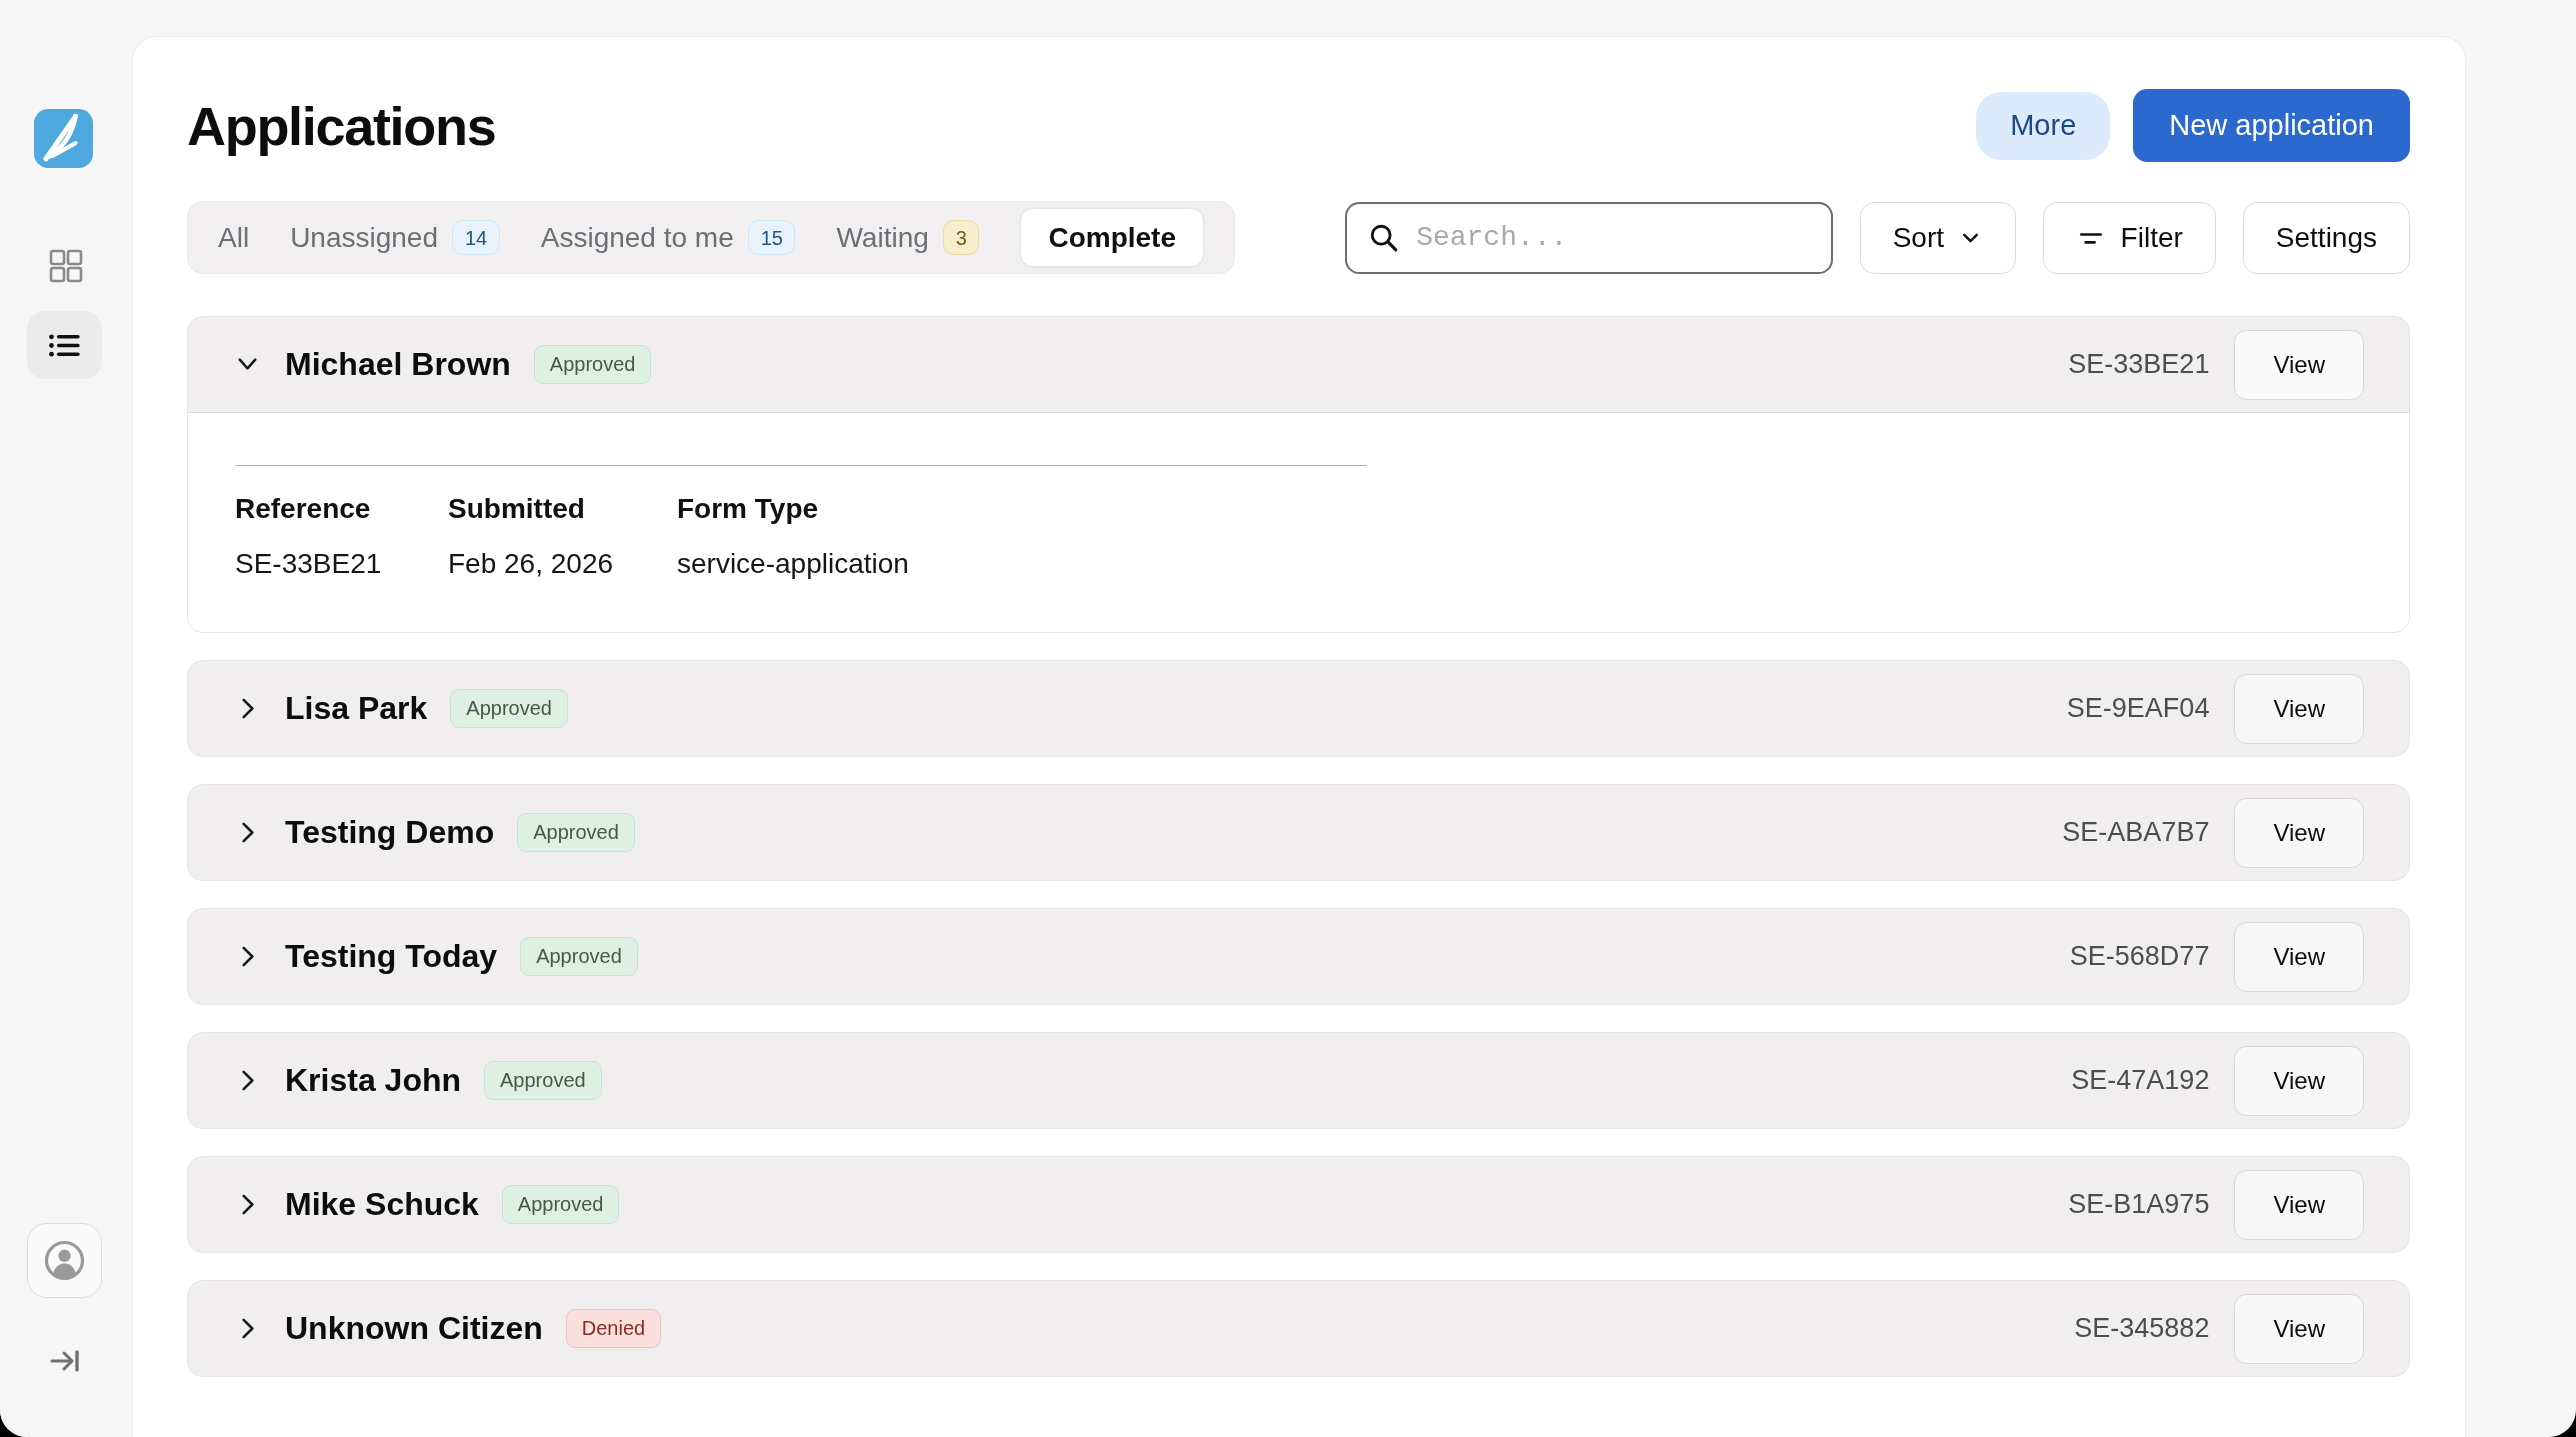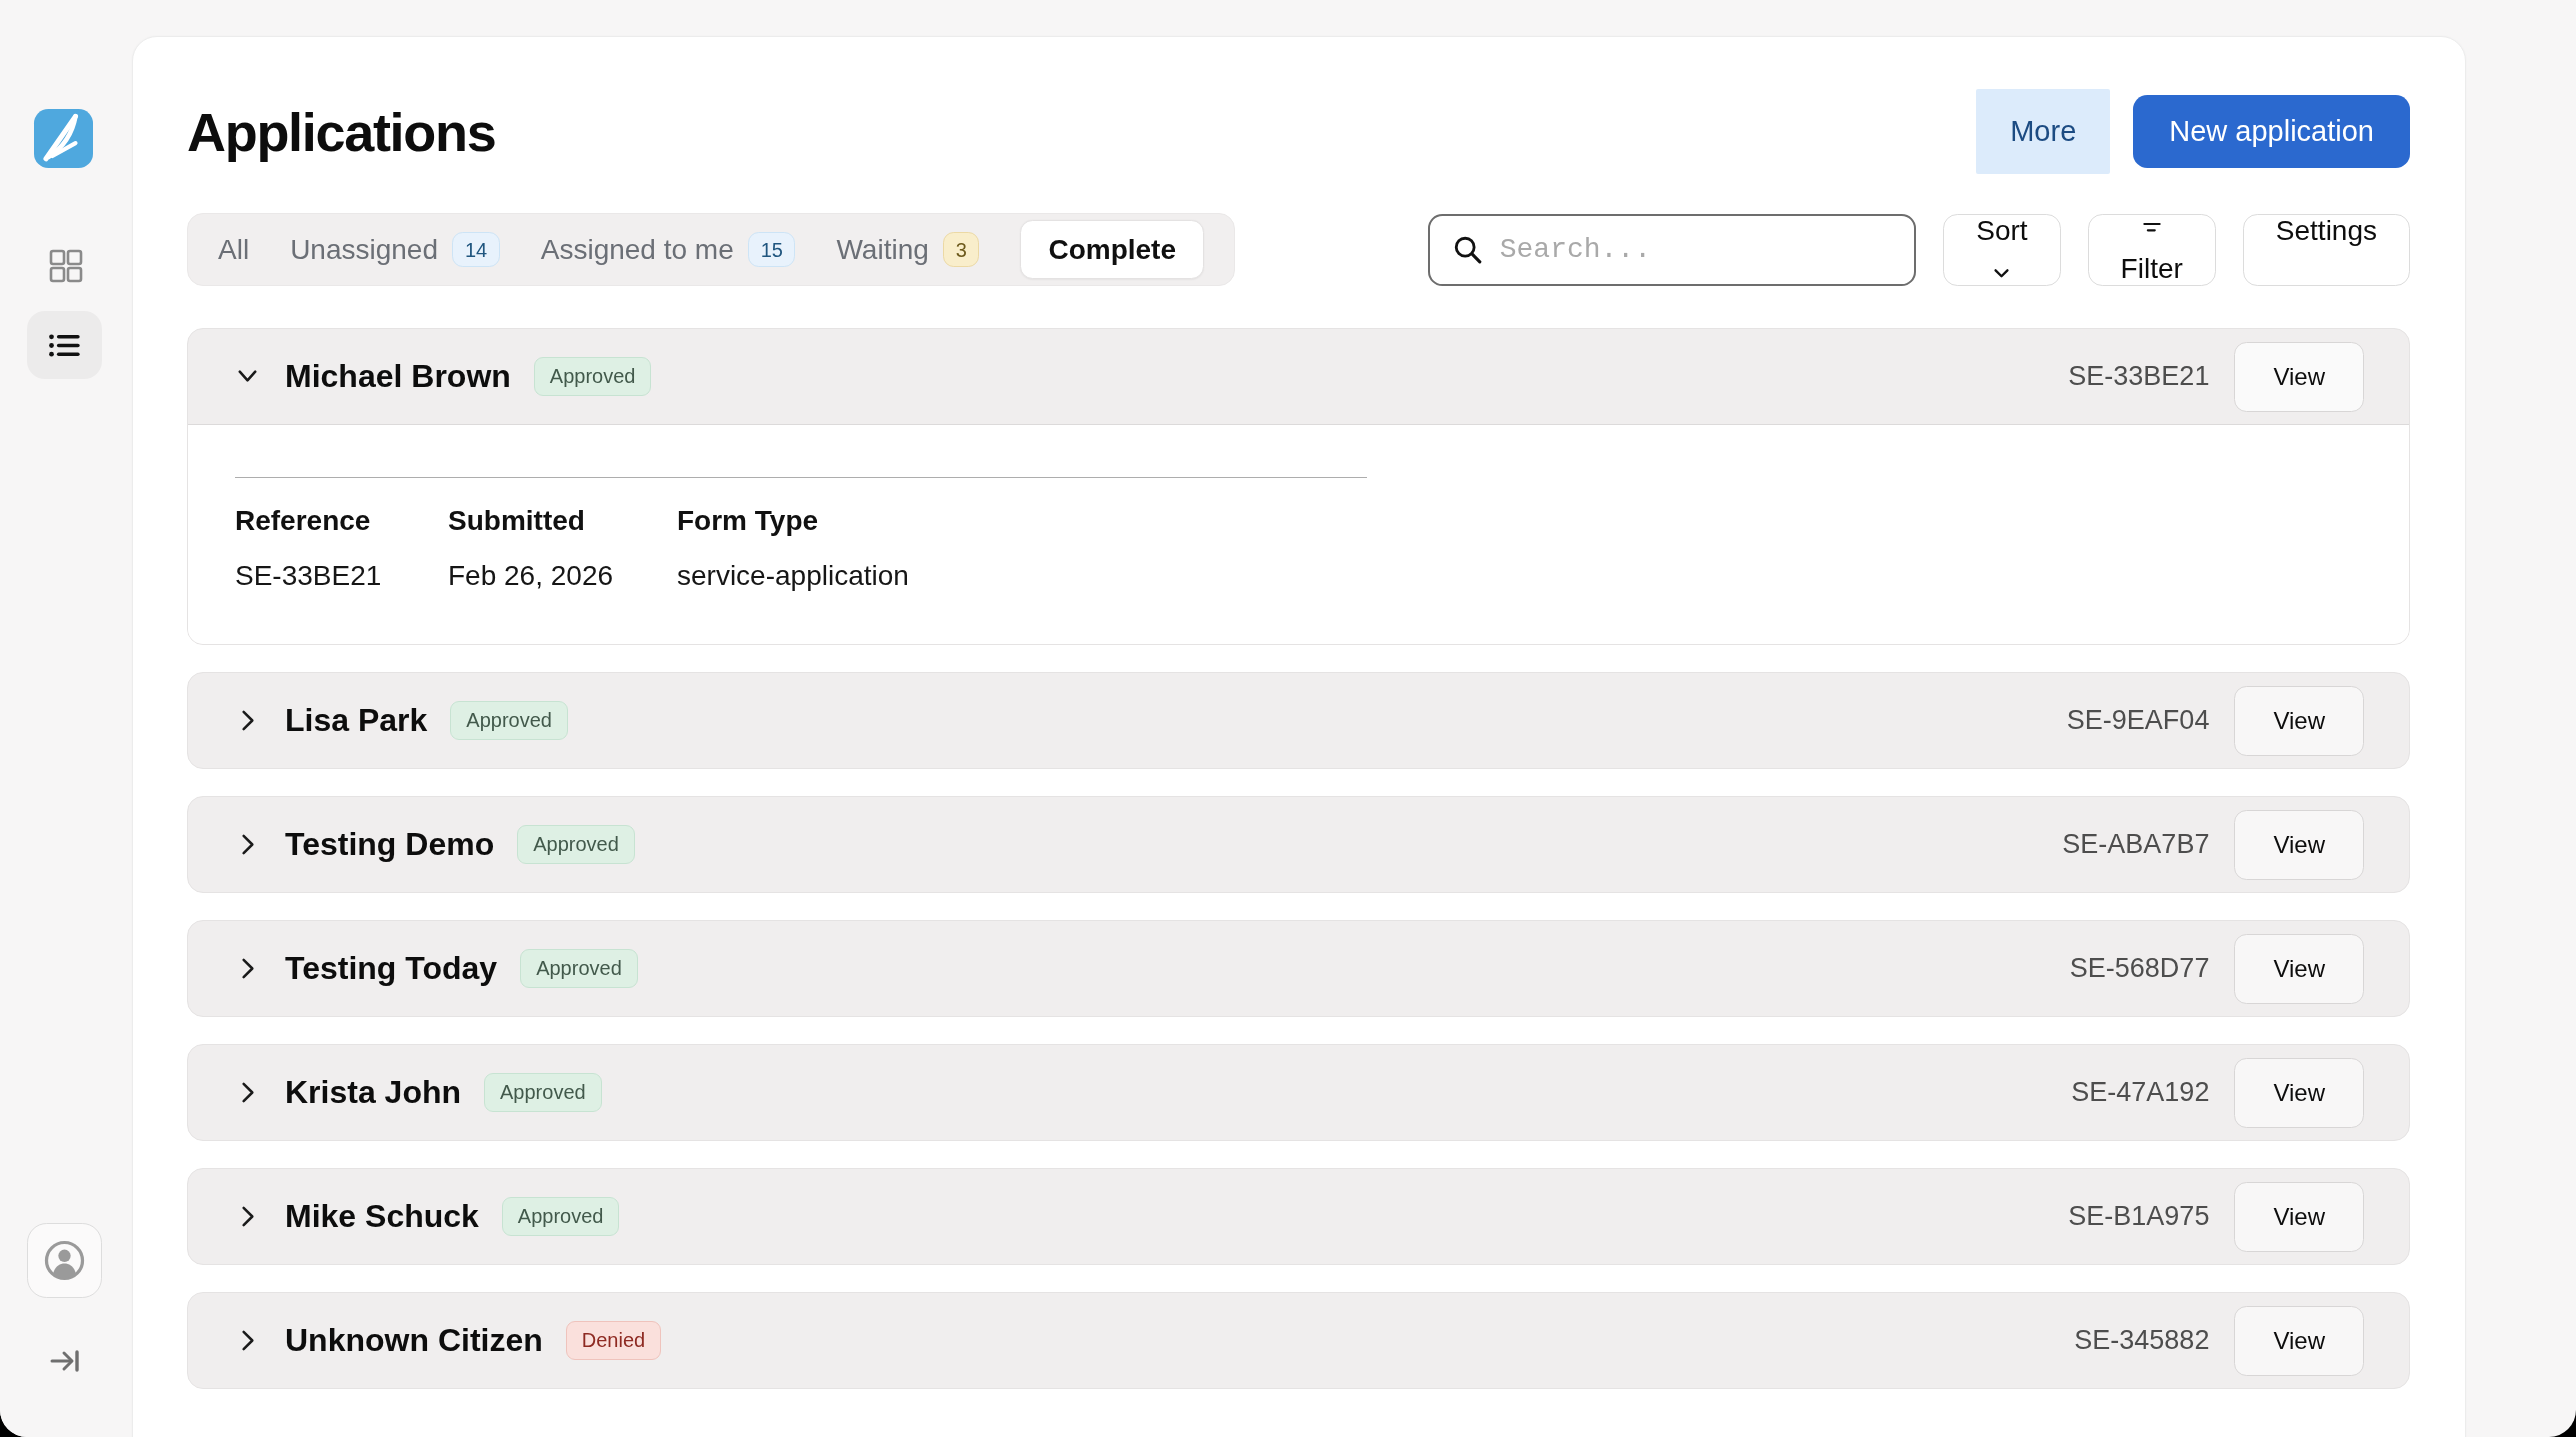--- a/index.html
+++ b/index.html
@@ -14,37 +14,37 @@
   .nav-list-wrap { position:absolute; left:27px; top:311px; width:75px; height:68px; border-radius:18px; background:#ecebeb; display:flex; align-items:center; justify-content:center; }
   .avatar-btn { position:absolute; left:27px; top:1223px; width:75px; height:75px; border-radius:19.7px; border:1.8px solid #ddd; background:#fbfafa; display:flex; align-items:center; justify-content:center; }
   .logout-btn { position:absolute; left:47px; top:1343px; width:36px; height:36px; display:flex; align-items:center; justify-content:center; }
 
   
   .card { position:absolute; left:132px; top:36px; width:2334px; height:1522px; background:#fff; border:0.9px solid #ececec; border-radius:25px; padding:52px 55px 0 54px; box-shadow:0 0.9px 2.7px rgba(0,0,0,.03); }
 
   .card-header { display:flex; justify-content:space-between; align-items:center; }
   .page-title { font-size:54px; font-weight:800; letter-spacing:-1.3px; color:#0d0d0d; }
   .header-actions { display:flex; gap:23px; align-items:center; }
-  .btn-more { height:85px; padding:0 34px; border:none; border-radius:2px; background:var(--accent-blue-soft,#dcebfb); color:#1c4b82; font-size:29px; font-family:inherit; cursor:pointer; }
+  .btn-more { height:68px; padding:0 34px; border:none; border-radius:25px; background:var(--accent-blue-soft,#dcebfb); color:#1c4b82; font-size:29px; font-family:inherit; cursor:pointer; }
   .btn-primary { height:73px; padding:0 36px; border:none; border-radius:14.3px; background:var(--accent-blue,#2b69cf); color:#fff; font-size:29px; font-family:inherit; cursor:pointer; }
 
   
   .toolbar { margin-top:39px; display:flex; justify-content:space-between; align-items:center; }
   .tabs { display:inline-flex; align-items:center; gap:41px; height:73px; padding:0 30px; background:#f1efef; border:0.9px solid #eae8e8; border-radius:16px; }
   .tab { font-size:28px; color:#6b6f76; display:flex; align-items:center; gap:14.3px; cursor:pointer; white-space:nowrap; }
   .tab-count { font-size:20px; padding:4.5px 11.6px; border-radius:10.7px; border:1.8px solid; line-height:1.2; }
   .tab-count.blue { background:#e8f2fc; border-color:#cde4f6; color:#20567f; }
   .tab-count.yellow { background:var(--waiting-bg,#f9eecb); border-color:#ecd9a4; color:#6d5a1d; }
   .tab.active { background:#fff; color:#101010; font-weight:700; padding:12.5px 27px; border-radius:12.5px; border:0.9px solid #e4e2e2; box-shadow:0 0.9px 1.8px rgba(0,0,0,.05); }
 
   .toolbar-right { display:flex; align-items:center; gap:27px; }
   .search-box { display:flex; align-items:center; gap:16px; width:488px; height:72px; background:#fff; border:2.7px solid #6d6d6d; border-radius:14.3px; padding:0 21.5px; }
   .search-box input { border:none; outline:none; flex:1; font-size:28px; font-family:Liberation Mono, monospace; color:#222; background:transparent; }
   .search-box input::placeholder { color:#a9a9a9; }
-  .tool-btn { height:72px; display:flex; align-items:center; gap:14.3px; padding:0 32px; background:#fff; border:1.8px solid #dcdcdc; border-radius:14.3px; font-size:28px; color:#0d0d0d; font-family:inherit; cursor:pointer; white-space:nowrap;flex-direction:column; }
+  .tool-btn { height:72px; display:flex; align-items:center; gap:14.3px; padding:0 32px; background:#fff; border:1.8px solid #dcdcdc; border-radius:14.3px; font-size:28px; color:#0d0d0d; font-family:inherit; cursor:pointer; white-space:nowrap; }
 
   
   .list { margin-top:42px; }
   .app-card { border:1.8px solid #e5e3e3; border-radius:16px; background:#f0eeee; margin-bottom:27px; overflow:hidden; }
   .app-row { height:95px; display:flex; align-items:center; justify-content:space-between; padding:0 45px; cursor:pointer; }
   .row-left { display:flex; align-items:center; gap:23px; }
   .app-name { font-size:32px; font-weight:700; color:#0d0d0d; }
   .badge { font-size:20px; padding:6.3px 15px; border-radius:9px; border:1.8px solid; line-height:1.25; }
   .badge--approved { background:var(--approved-bg,#def0e4); border-color:#c7e3d2; color:#42594b; }
   .badge--denied { background:var(--denied-bg,#fae0dc); border-color:#efc3bc; color:#8e2a22; }

